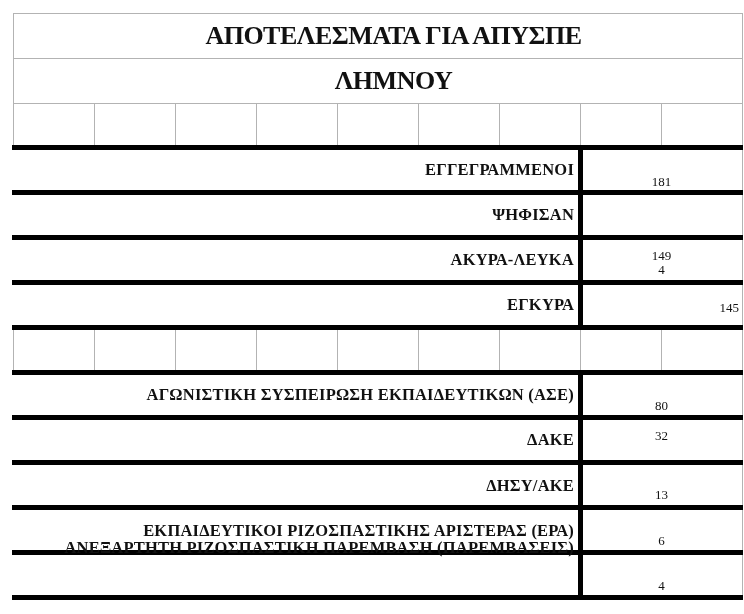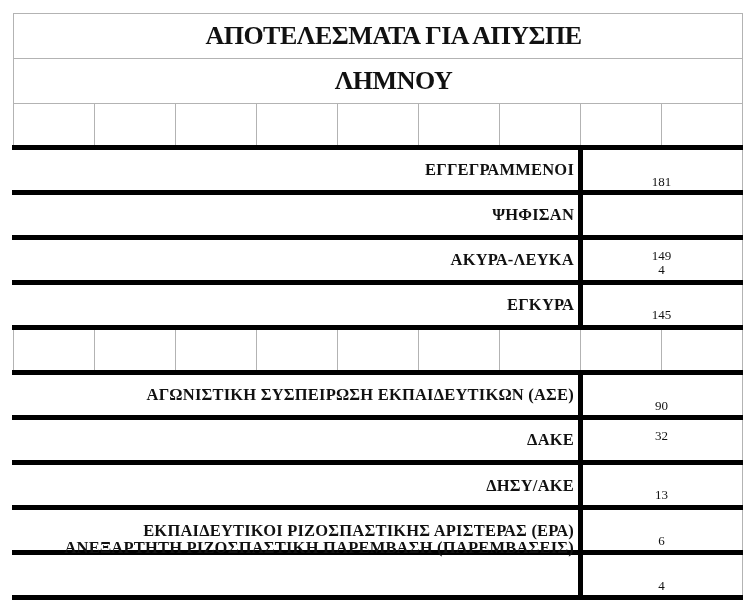--- a/index.html
+++ b/index.html
@@ -69,26 +69,26 @@
 <div>
   <div class="label" style="top:205px;">ΨΗΦΙΣΑΝ</div>
   <div class="value" style="top:219px;margin-top:29px;">149</div>
 </div>
 <div>
   <div class="label" style="top:250px;">ΑΚΥΡΑ-ΛΕΥΚΑ</div>
   <div class="value" style="top:262px;">4</div>
 </div>
 <div>
   <div class="label" style="top:295px;">ΕΓΚΥΡΑ</div>
-  <div class="value" style="top:307px;">145</div>
+  <div class="value" style="top:300px;text-align:right;">145</div>
 </div>
 
 <div>
   <div class="label" style="top:385px;">ΑΓΩΝΙΣΤΙΚΗ ΣΥΣΠΕΙΡΩΣΗ ΕΚΠΑΙΔΕΥΤΙΚΩΝ (ΑΣΕ)</div>
-  <div class="value" style="top:398px;">90</div>
+  <div class="value" style="top:398px;">80</div>
 </div>
 <div>
   <div class="label" style="top:430px;">ΔΑΚΕ</div>
   <div class="value" style="top:428px;">32</div>
 </div>
 <div>
   <div class="label" style="top:476px;">ΔΗΣΥ/ΑΚΕ</div>
   <div class="value" style="top:487px;">13</div>
 </div>
 <div>

